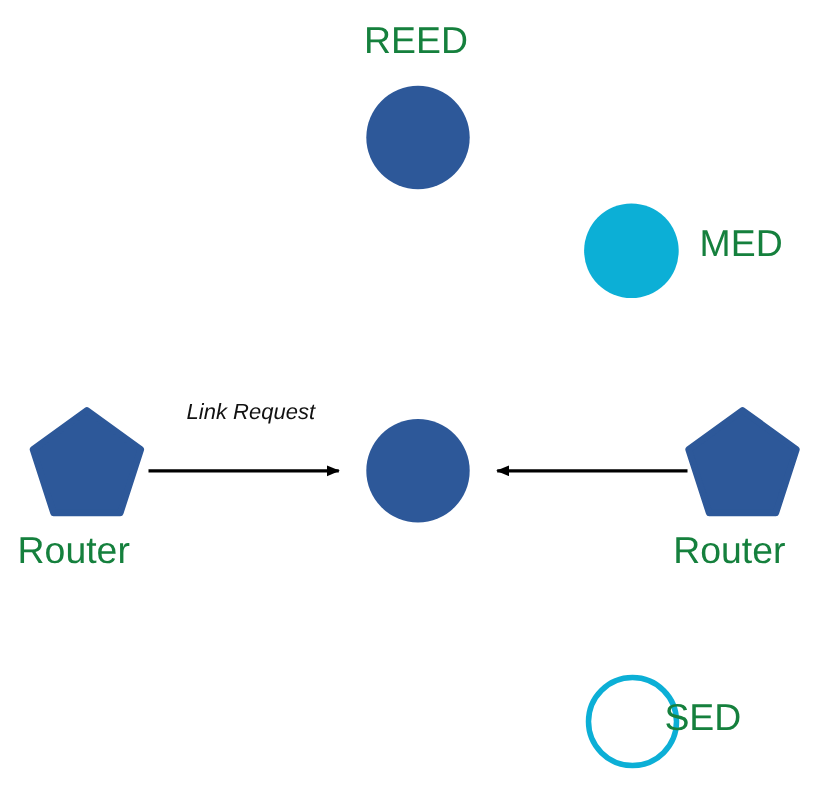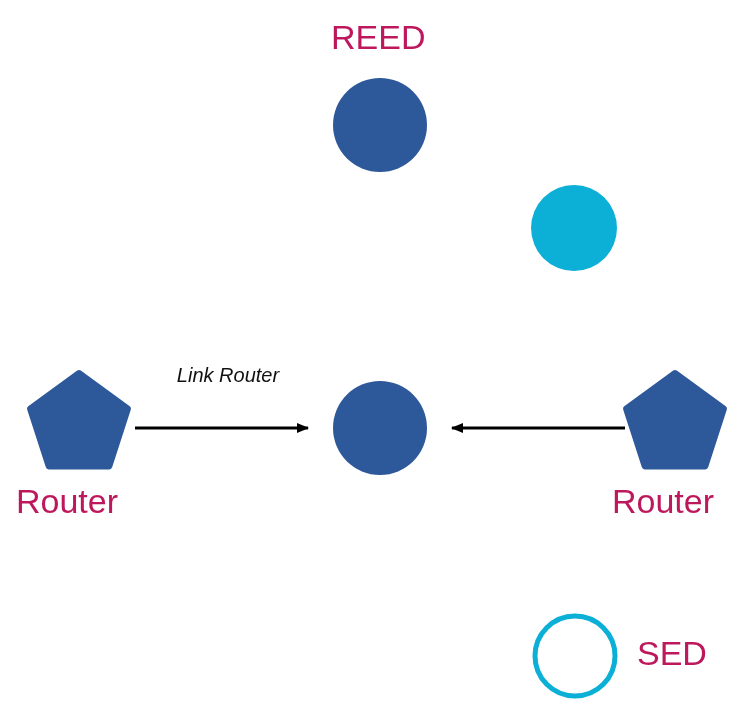--- a/index.html
+++ b/index.html
@@ -22,27 +22,27 @@
     top: 0;
     left: 0;
     width: 752px;
     height: 720px;
   }
   .node-label {
     position: absolute;
     font-family: "Liberation Sans", sans-serif;
     font-size: 34px;
     font-weight: 400;
-    color: #be185d;
+    color: #15803d;
     white-space: nowrap;
     line-height: 1;
   }
   .label-reed   { left: 331px; top: 20px;  }
   .label-med    { left: 636px; top: 205px; }
-  .label-sed    { left: 637px; top: 636px; }
+  .label-sed    { left: 604px; top: 636px; }
   .label-router-left  { left: 16px;  top: 484px; }
   .label-router-right { left: 612px; top: 484px; }
 
   .edge-label {
     position: absolute;
     font-family: "Liberation Sans", sans-serif;
     font-size: 20px;
     font-style: italic;
     color: #111111;
     text-align: center;
@@ -79,24 +79,25 @@
 
     <circle cx="575" cy="656" r="40" fill="none" stroke="#0CAFD6" stroke-width="5"></circle>
 
     <line x1="135" y1="428" x2="308" y2="428" stroke="#000000" stroke-width="3" marker-end="url(#arrowRight)"></line>
 
     <line x1="625" y1="428" x2="452" y2="428" stroke="#000000" stroke-width="3" marker-end="url(#arrowLeft)"></line>
   </svg>
 
   <div class="node-label label-reed">REED</div>
 
+  <div class="node-label label-med">MED</div>
 
   <div class="node-label label-router-left">Router</div>
 
   <div class="node-label label-router-right">Router</div>
 
   <div class="node-label label-sed">SED</div>
 
   <div class="edge-label label-link-accept">
-    <div>Link Router</div>
+    <div>Link Request</div>
   </div>
 
 </div>
 
 </body></html>

